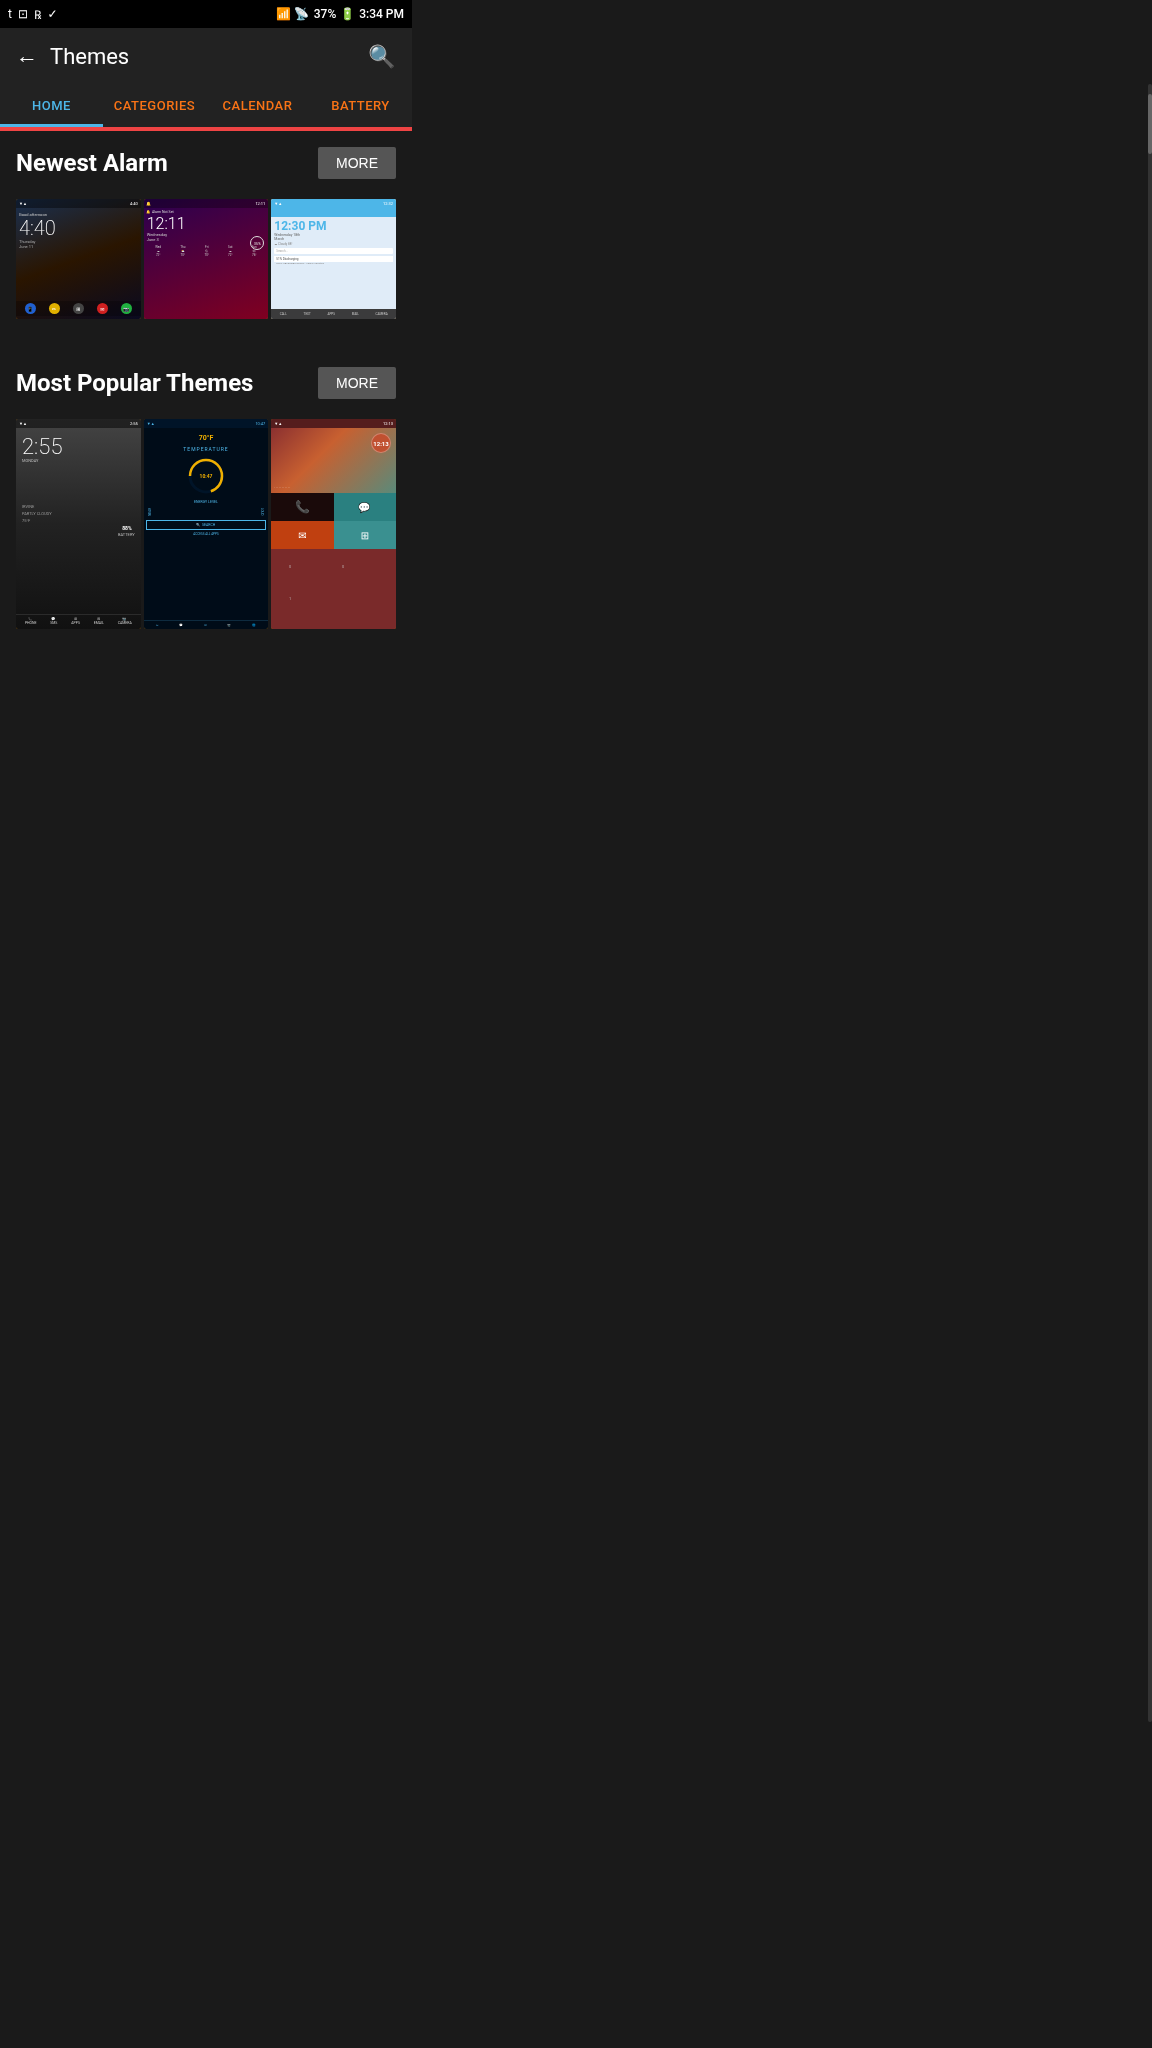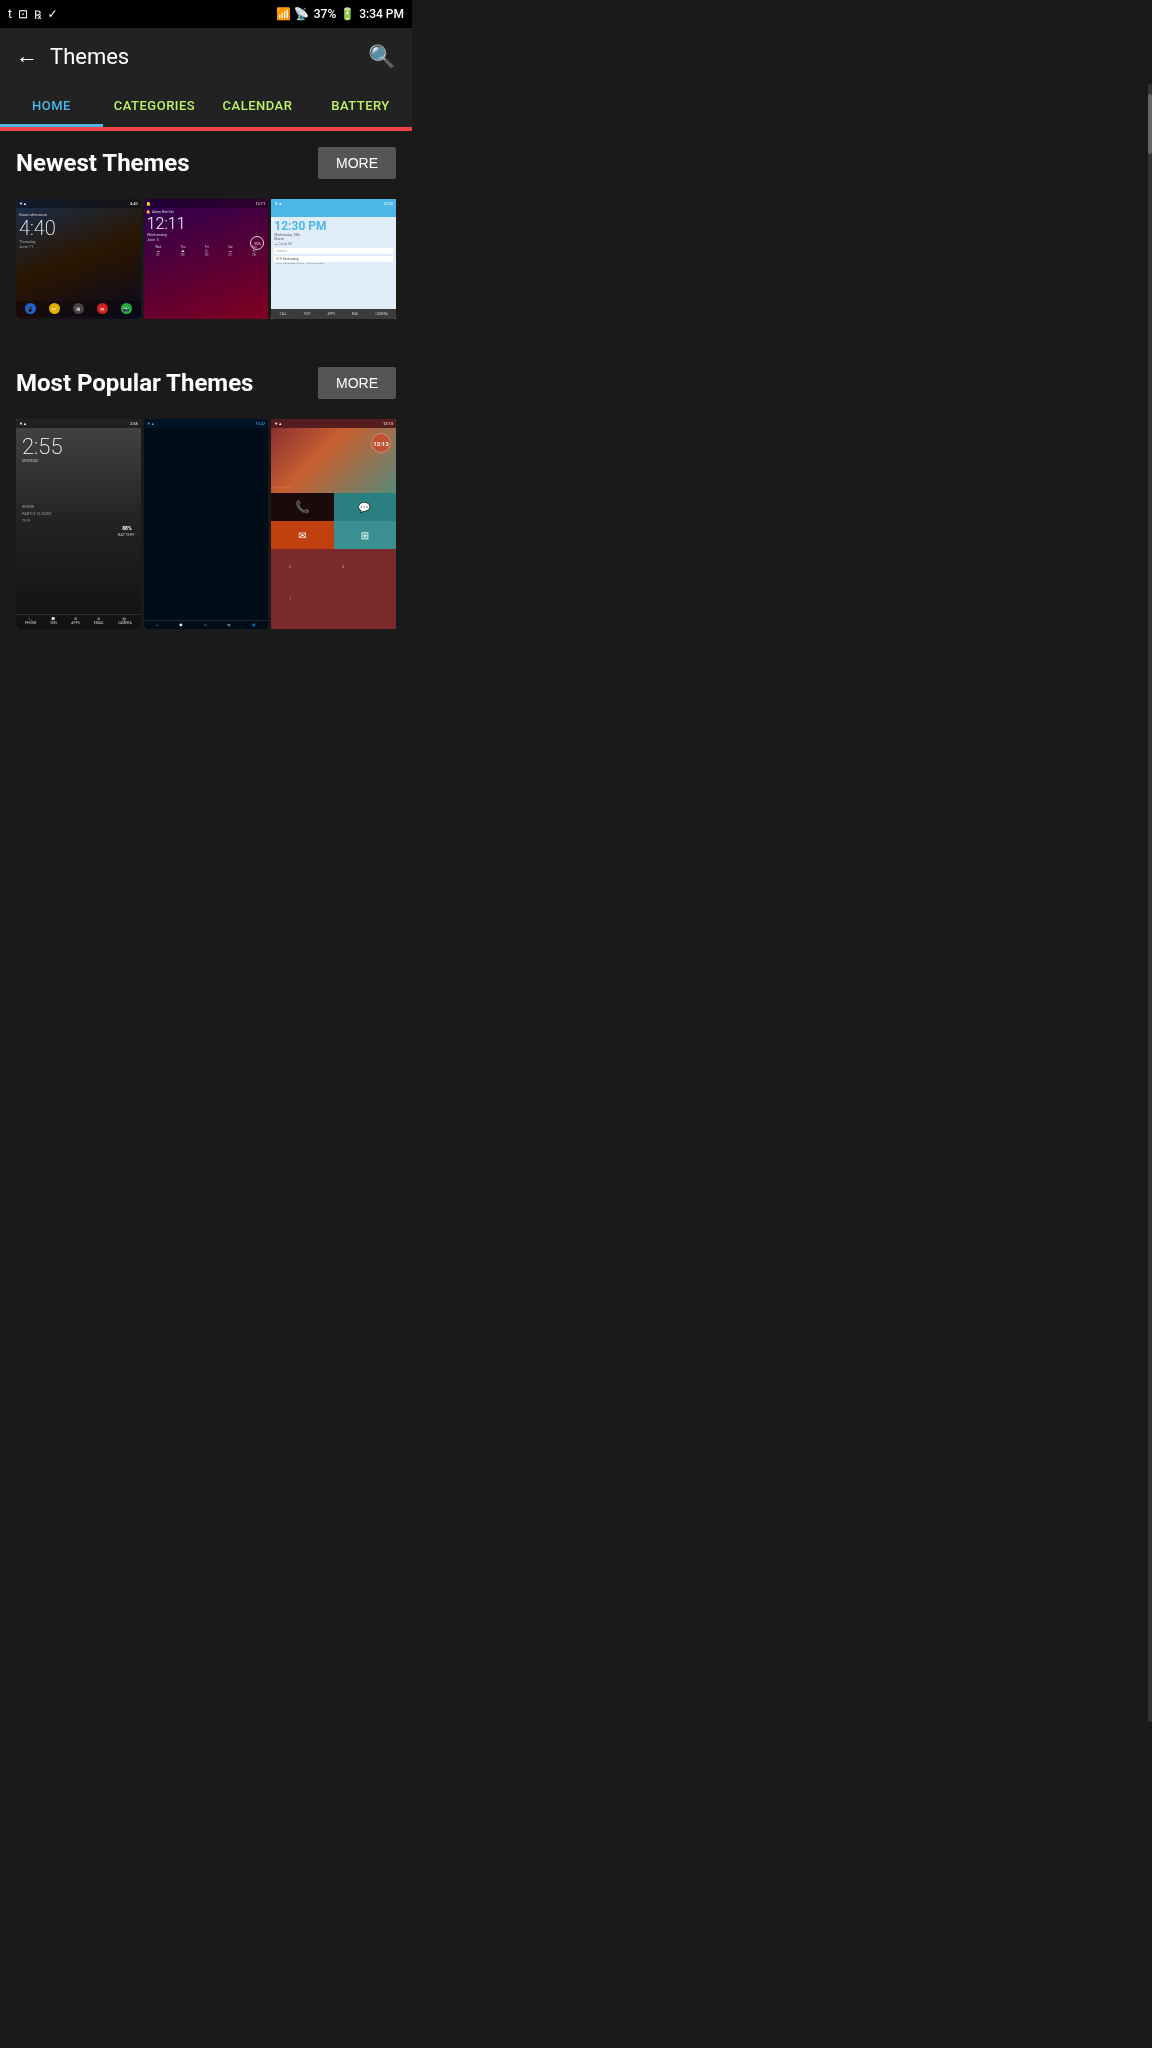--- a/index.html
+++ b/index.html
@@ -45,21 +45,21 @@
       background: #222;
       display: flex;
       border-bottom: 4px solid #ef4444;
     }
     .tab {
       flex: 1;
       text-align: center;
       padding: 14px 4px;
       font-size: 13px;
       font-weight: 500;
-      color: #bef264;
+      color: #f97316;
       cursor: pointer;
       letter-spacing: 0.5px;
       position: relative;
     }
     .tab.active {
       color: #4db6e8;
     }
     .tab.active::after {
       content: '';
       position: absolute;
@@ -221,21 +221,21 @@
 
 <div class="tabs">
   <div class="tab active">HOME</div>
   <div class="tab">CATEGORIES</div>
   <div class="tab">CALENDAR</div>
   <div class="tab">BATTERY</div>
 </div>
 
 <div class="section">
   <div class="section-header">
-    <span class="section-title">Newest Themes</span>
+    <span class="section-title">Newest Alarm</span>
     <button class="more-btn">MORE</button>
   </div>
 </div>
 
 <div class="theme-grid">
 
   <div class="theme-card">
     <div class="screen-wrap nt1">
       <div class="nt1-sb">
         <span>▼▲</span>
@@ -355,20 +355,41 @@
       </div>
     </div>
   </div>
 
   <div class="theme-card">
     <div class="screen-wrap pt2" style="height:210px;position:relative;">
       <div class="pt2-sb">
         <span style="font-size:4px;">▼▲</span>
         <span>10:47</span>
       </div>
+      <div style="padding:4px 2px;">
+        <div class="pt2-temp">70°F</div>
+        <div class="pt2-label">TEMPERATURE</div>
+
+        <div style="position:relative;margin:4px auto;width:40px;height:40px;">
+          <svg width="40" height="40" viewBox="0 0 40 40">
+            <circle cx="20" cy="20" r="16" fill="none" stroke="#001428" stroke-width="3"></circle>
+            <circle cx="20" cy="20" r="16" fill="none" stroke="#f0b000" stroke-width="2.5" stroke-dasharray="70 30" stroke-dashoffset="25" transform="rotate(-90 20 20)"></circle>
+          </svg>
+          <div style="position:absolute;top:50%;left:50%;transform:translate(-50%,-50%);font-size:5px;color:#f0b000;font-weight:700;">10:47</div>
+        </div>
+        <div class="pt2-energy">ENERGY LEVEL</div>
+        <div style="display:flex;justify-content:space-between;margin-top:4px;padding:0 2px;">
+          <div style="font-size:3px;color:#4db6e8;writing-mode:vertical-rl;transform:rotate(180deg);">NEAR</div>
+          <div style="font-size:3px;color:#4db6e8;writing-mode:vertical-rl;">LOUD</div>
+        </div>
+        <div style="margin-top:4px;">
+          <div style="border:0.5px solid #4db6e8;padding:2px 3px;font-size:3.5px;color:#4db6e8;text-align:center;">🔍 SEARCH</div>
+          <div style="font-size:3px;color:#4db6e8;text-align:center;margin-top:2px;">ACCESS ALL APPS</div>
+        </div>
+      </div>
       <div class="pt2-bottom">
         <div class="pt2-ic">✏</div>
         <div class="pt2-ic">💬</div>
         <div class="pt2-ic">✉</div>
         <div class="pt2-ic">📷</div>
         <div class="pt2-ic">🌐</div>
       </div>
     </div>
   </div>
 

